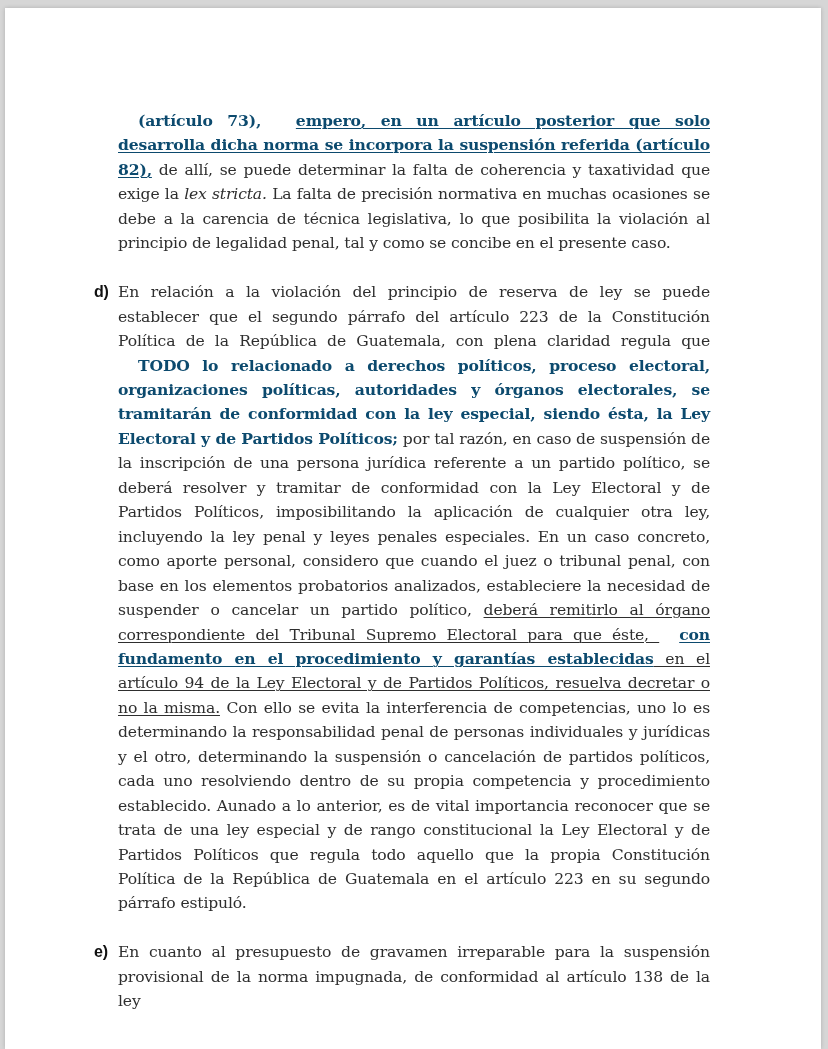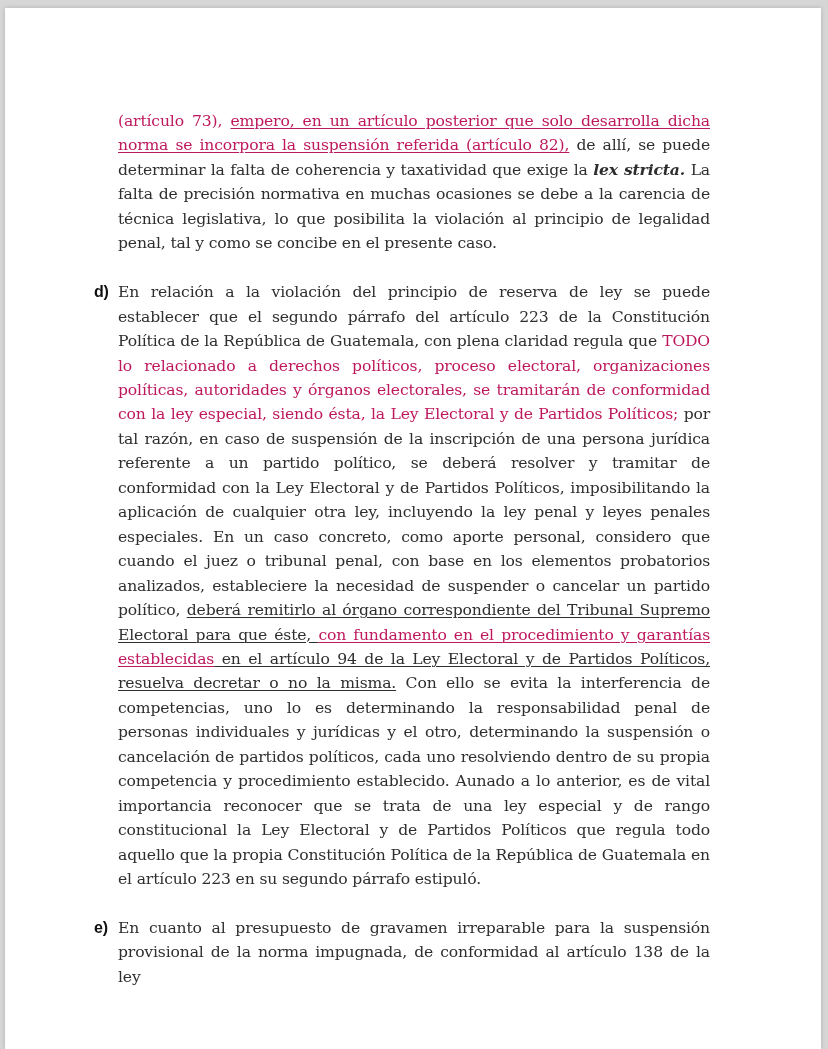--- a/index.html
+++ b/index.html
@@ -42,23 +42,23 @@
   .para.item { margin-bottom: 24.45px; }
   .item-label {
     position: absolute;
     left: -24px;
     top: 0;
     font-family: "Liberation Sans", sans-serif;
     font-weight: bold;
     font-size: 16px;
     color: #111;
   }
-  .b { font-weight: normal; color: #be185d; }
+  .b { font-weight: bold; color: #0c4a6e; margin-left: 20px; }
   .u { text-decoration: underline; text-decoration-thickness: 1px; text-underline-offset: 2px; }
-  .i { font-style: italic; font-weight: bold; }
+  .i { font-style: italic; }
 </style>
 </head>
 <body>
 
 <div class="page">
   <div class="content">
 
     <p class="para cont">
       <span class="b">(artículo 73), </span><span class="b u">empero, en un artículo posterior que solo desarrolla dicha norma se incorpora la suspensión referida (artículo 82),</span><span> de allí, se puede determinar la  falta de coherencia y taxatividad que exige la </span><span class="i">lex stricta.</span><span>  La falta de precisión normativa en muchas ocasiones se debe a la carencia de técnica legislativa, lo que posibilita la violación al principio de legalidad penal, tal y como se concibe en el presente caso.</span>
     </p>

